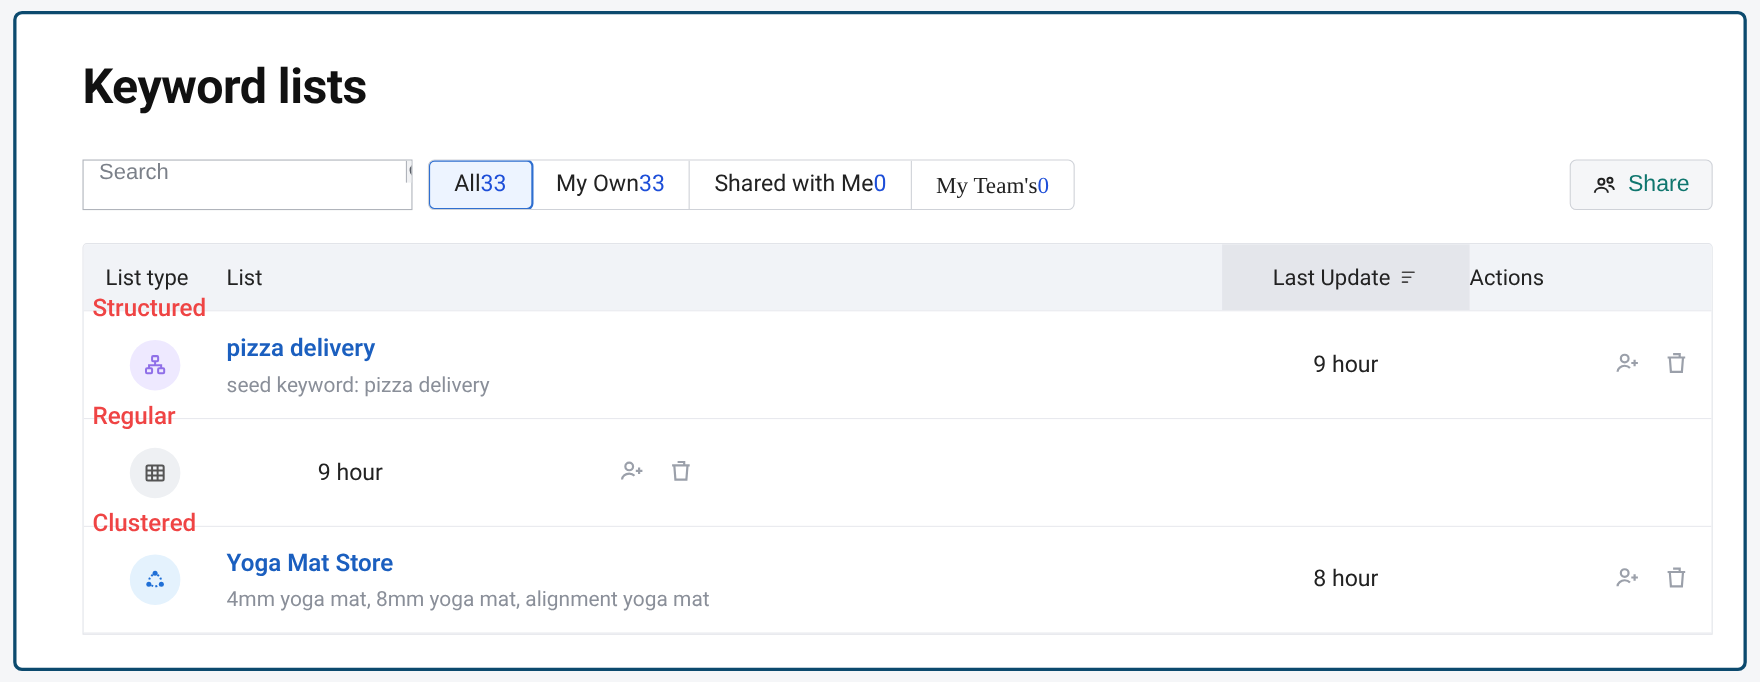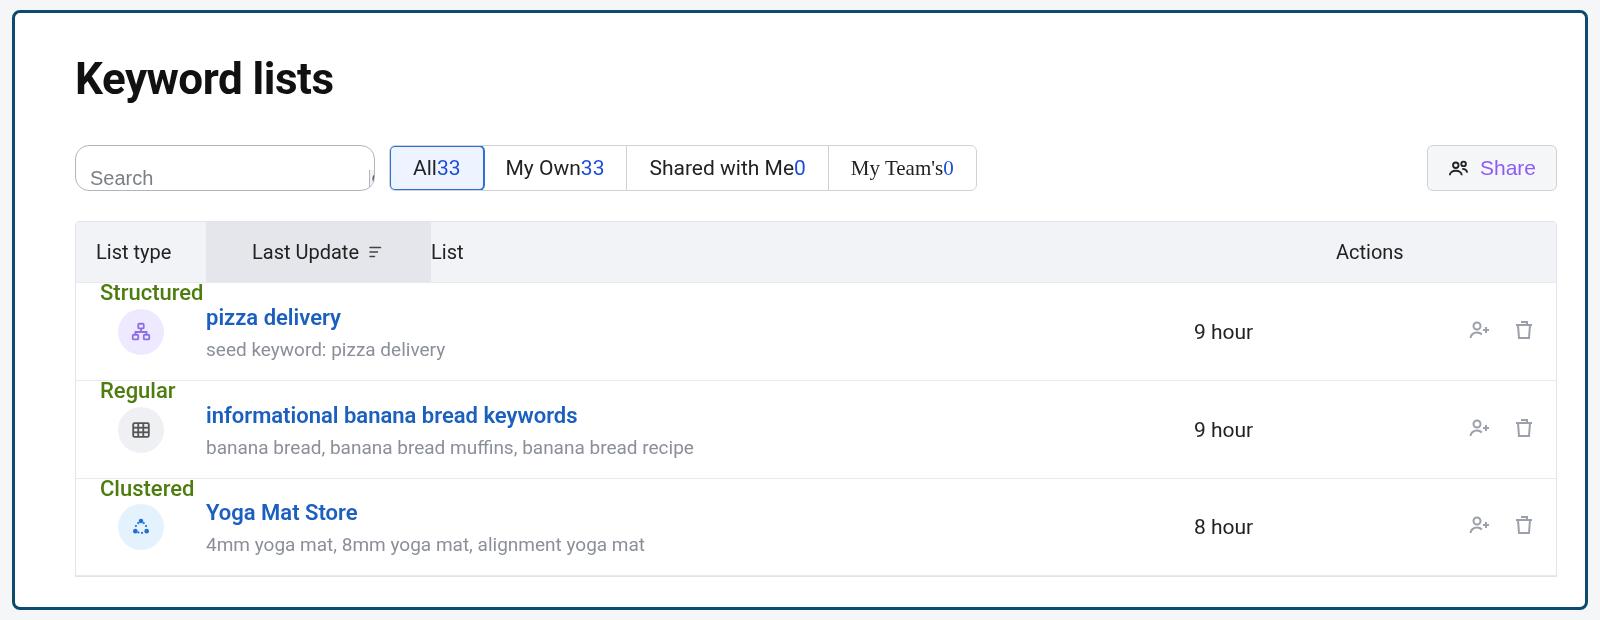--- a/index.html
+++ b/index.html
@@ -28,23 +28,23 @@
     letter-spacing:-0.5px;
   }
 
   .toolbar {
     display:flex;
     align-items:center;
     margin-bottom:30px;
   }
   .searchwrap {
     display:flex;
-    align-items:flex-end;
+    align-items:flex-start;
     border:1px solid #b0b4bb;
-    border-radius:14px;
+    border-radius:0;
     overflow:hidden;
     background:#fff;
     height:46px;
     width:300px;
   }
   .searchwrap input {
     flex:1;
     border:none;
     outline:none;
     font-size:20px;
@@ -99,21 +99,21 @@
     margin-left:auto;
     height:46px;
     display:flex;
     align-items:center;
     gap:10px;
     padding:0 20px;
     border:1px solid #cfd2d8;
     border-radius:6px;
     background:#f5f6f8;
     font-size:21px;
-    color:#8b5cf6;
+    color:#0f766e;
     cursor:pointer;
   }
   .sharebtn svg { width:22px; height:22px; stroke:#222; }
 
   
   .tbl { width:100%; border:1px solid #e2e4e9; border-radius:4px 4px 0 0; overflow:hidden; }
   .thead {
     display:flex;
     align-items:center;
     background:#f1f3f7;
@@ -140,27 +140,26 @@
 
   .row {
     display:flex;
     align-items:center;
     border-top:1px solid #e8e9ee;
     position:relative;
     min-height:98px;
   }
   .annot {
     position:absolute;
-    left:24px;
+    left:8px;
     top:-15px;
     font-size:22px;
     font-weight:500;
-    color:#4d7c0f;
+    color:#ef4444;
     pointer-events:none;
-    margin-top:12px;
   }
   .typecell {
     width:130px;
     display:flex;
     justify-content:center;
     align-items:center;
   }
   .iconcircle {
     width:46px; height:46px;
     border-radius:50%;
@@ -244,29 +243,29 @@
             <circle cx="17" cy="7.5" r="2.5"></circle>
             <path d="M15.5 13c2.5 0 5 1.5 5.5 4"></path>
           </svg>
         <span>Share</span>
       </button>
     </div>
 
     <div class="tbl">
       <div class="thead">
         <div class="th listtype">List type</div>
+        <div class="th list">List</div>
         <div class="th update">
           <span>Last Update</span>
           <svg viewBox="0 0 24 24" stroke="#444" stroke-width="2" stroke-linecap="round">
               <line x1="4" y1="6" x2="18" y2="6"></line>
               <line x1="4" y1="12" x2="14" y2="12"></line>
               <line x1="4" y1="18" x2="10" y2="18"></line>
             </svg>
         </div>
-        <div class="th list">List</div>
         <div class="th actions">Actions</div>
       </div>
 
       <div class="row">
         <div class="annot">Structured</div>
         <div class="typecell">
           <div class="iconcircle structured">
             <svg viewBox="0 0 24 24" width="22" height="22" fill="none" stroke="#8f6fe8" stroke-width="2">
                 <rect x="9" y="3" width="6" height="5" rx="1"></rect>
                 <rect x="3" y="15" width="6" height="5" rx="1"></rect>
@@ -304,24 +303,20 @@
         <div class="typecell">
           <div class="iconcircle regular">
             <svg viewBox="0 0 24 24" width="22" height="22" fill="none" stroke="#555" stroke-width="2">
                 <rect x="3.5" y="4.5" width="17" height="15" rx="1.5"></rect>
                 <line x1="3.5" y1="9.5" x2="20.5" y2="9.5"></line>
                 <line x1="3.5" y1="14.5" x2="20.5" y2="14.5"></line>
                 <line x1="9" y1="4.5" x2="9" y2="19.5"></line>
                 <line x1="14.5" y1="4.5" x2="14.5" y2="19.5"></line>
               </svg>
           </div>
-        </div>
-        <div class="listcell">
-          <a href="#" class="name">informational banana bread keywords</a>
-          <div class="sub">banana bread, banana bread muffins, banana bread recipe</div>
         </div>
         <div class="updatecell">9 hour</div>
         <div class="actionscell">
           <span class="ic">
             <svg viewBox="0 0 24 24">
                 <circle cx="9" cy="8" r="3.5"></circle>
                 <path d="M2.5 20c0-3 3-5.5 6.5-5.5 2 0 3.7.8 4.8 2"></path>
                 <line x1="18" y1="9" x2="18" y2="15"></line>
                 <line x1="15" y1="12" x2="21" y2="12"></line>
               </svg>

